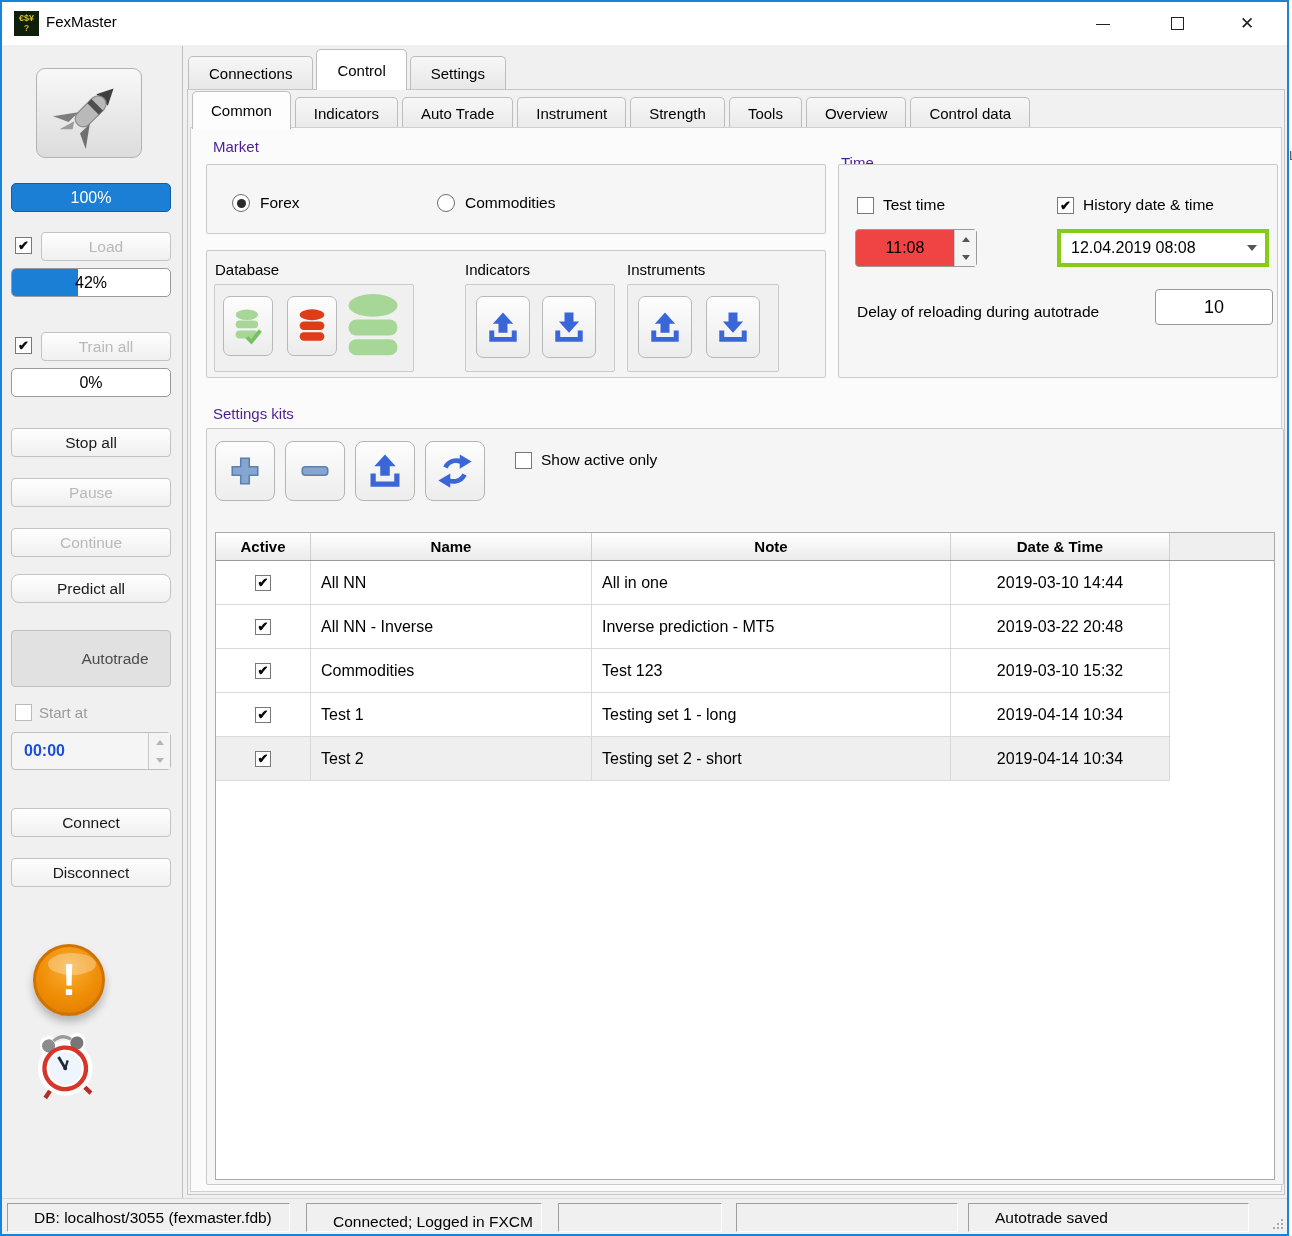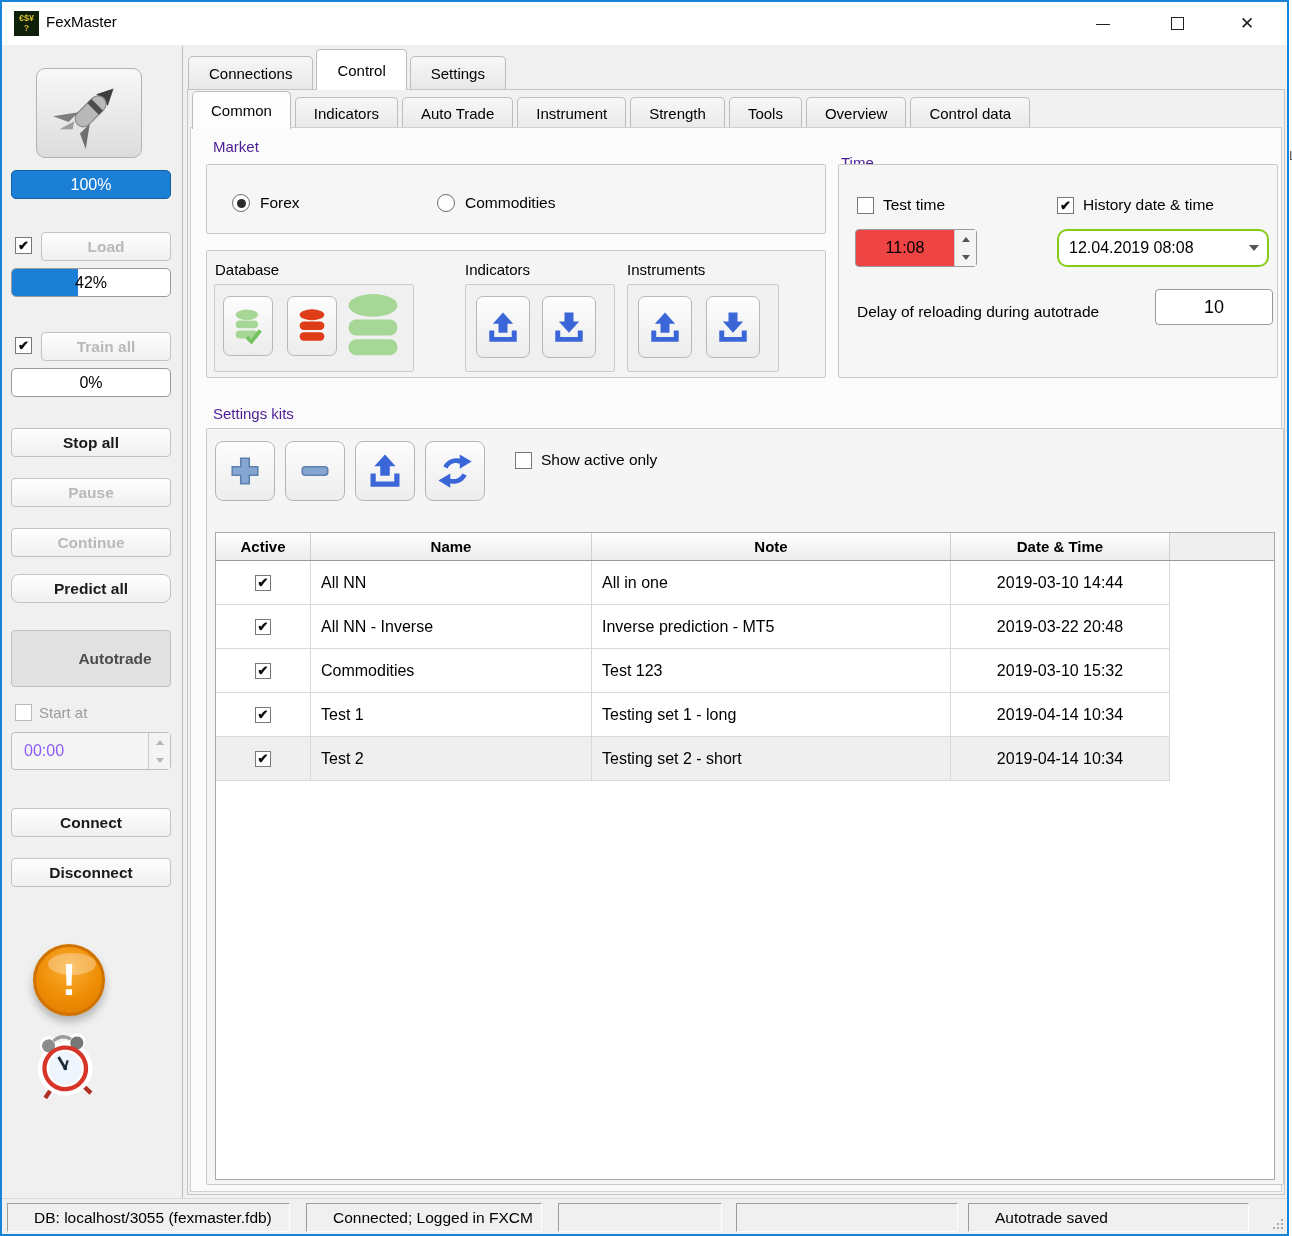--- a/index.html
+++ b/index.html
@@ -31,50 +31,50 @@
   .big-tool { position:absolute; left:34px; top:22px; width:106px; height:90px; border:1px solid #b3b3b3;
               border-radius:9px; background:linear-gradient(#f8f8f8,#dcdcdc);
               display:flex; align-items:center; justify-content:center; }
   .pbar { position:absolute; left:9px; width:160px; height:29px; border:1px solid #9a9a9a; border-radius:5px;
           background:#fff; overflow:hidden; font-size:16px; }
   .pbar .lbl { position:absolute; left:0; top:0; width:100%; height:100%; display:flex; align-items:center;
                justify-content:center; z-index:2; }
   .pbar .fill { position:absolute; left:0; top:0; height:100%; background:#1b7fd6; }
   .pbar.full { background:#1b7fd6; border-color:#135f9f; }
   .pbar.full .lbl { color:#fff; }
-  .p-top { top:124px; }
+  .p-top { top:137px; }
   .p-load { top:222px; }
   .p-load .fill { width:42%; }
   .p-train { top:322px; }
 
   .cb { width:17px; height:17px; border:1px solid #787878; background:#fff; display:inline-flex;
         align-items:center; justify-content:center; font-size:13px; font-weight:bold; color:#0a0a0a; }
   .cb.dim { border-color:#bbb; }
   .side-cb1 { position:absolute; left:13px; top:191px; }
   .side-cb2 { position:absolute; left:13px; top:291px; }
 
   .btn { border:1px solid #c3c3c3; border-radius:4px; background:linear-gradient(#fefefe,#f0f0f0);
          font-size:15.5px; color:#1a1a1a; display:flex; align-items:center; justify-content:center;
          font-family:"Liberation Sans",sans-serif; }
   .btn.disabled { color:#b9b9b9; }
-  .sbtn { position:absolute; left:9px; width:160px; height:29px;font-weight:bold; }
+  .sbtn { position:absolute; left:9px; width:160px; height:29px; }
   .sbtn.narrow { left:39px; width:130px; }
   .b-load { top:186px; } .b-train { top:286px; }
   .b-stop { top:382px; } .b-pause { top:432px; } .b-cont { top:482px; } .b-pred { top:528px;border-radius:8px; }
   .b-auto { top:584px; height:57px; background:#e1e1e1; color:#4c4c4c; border-color:#c0c0c0;padding-left:48px; }
   .b-connect { top:762px; } .b-disc { top:812px; }
 
   .startat { position:absolute; left:13px; top:658px; display:flex; align-items:center; gap:7px;
              font-size:15px; color:#9b9b9b; }
   .spin { position:absolute; border:1px solid #9a9a9a; border-radius:4px; background:#ef4444; display:flex; }
   .spin .val { flex:1; display:flex; align-items:center; padding-left:12px; font-size:16px; }
   .spin .arrows { width:22px; border-left:1px solid #c9c9c9; display:flex; flex-direction:column; }
   .spin .arr { flex:1; display:flex; align-items:center; justify-content:center; background:#f4f4f4; }
   .spin.dis { background:#f5f5f5; border-color:#bdbdbd; }
-  .spin.dis .val { color:#8b5cf6; }
+  .spin.dis .val { color:#1d4ed8;font-weight:bold; }
   .side-time { left:9px; top:686px; width:160px; height:38px; }
   .tri-up { width:0; height:0; border-left:4px solid transparent; border-right:4px solid transparent;
             border-bottom:5px solid #555; }
   .tri-down { width:0; height:0; border-left:4px solid transparent; border-right:4px solid transparent;
               border-top:5px solid #555; }
   .dim .tri-up { border-bottom-color:#b5b5b5; } .dim .tri-down { border-top-color:#b5b5b5; }
 
   .warnicon { position:absolute; left:31px; top:898px; width:72px; height:72px; border-radius:50%;
               background:radial-gradient(circle at 50% 32%, #f8ae33, #ef8d05 55%, #dd7a00);
               border:3px solid #d07200; color:#fff; font-size:44px; font-weight:bold;
@@ -120,22 +120,22 @@
   .iconbtn.sq { width:54px; height:62px; }
   .bigdb { position:absolute; left:126px; top:4px; }
 
   
   .lbl-time { left:650px; top:26px; }
   .box-time { left:647px; top:36px; width:440px; height:214px; }
   .cbrow { position:absolute; display:flex; align-items:center; gap:9px; font-size:15.5px; }
   .cb-test { left:18px; top:31px; } .cb-hist { left:218px; top:31px; }
   .t-spin { left:16px; top:64px; width:122px; height:38px; }
   .t-spin .val { justify-content:center; padding-left:0; }
-  .combo { position:absolute; left:218px; top:64px; width:212px; height:38px; border:2px solid #84cc16;
-           border-radius:10px; background:#fff; display:flex; align-items:center; }
+  .combo { position:absolute; left:218px; top:64px; width:212px; height:38px; border:4px solid #84cc16;
+           border-radius:0; background:#fff; display:flex; align-items:center; }
   .combo .val { flex:1; padding-left:10px; font-size:16px; }
   .combo .dd { width:26px; display:flex; align-items:center; justify-content:center; }
   .combo .dd .tri-down { border-left-width:5px; border-right-width:5px; border-top-width:6px; }
   .delay-lbl { position:absolute; left:18px; top:138px; font-size:15.5px; }
   .delay-box { position:absolute; left:316px; top:124px; width:118px; height:36px; border:1px solid #9a9a9a;
                border-radius:4px; background:#fff; display:flex; align-items:center; justify-content:center;
                font-size:18px; }
 
   
   .lbl-kits { left:22px; top:277px; }
@@ -157,21 +157,21 @@
   .td.c-name, .td.c-note { padding-left:10px; }
   .td.c-date { justify-content:center; }
   .td .cb { width:16px; height:16px; }
   .tr.selected .td { background:#efefef; }
 
   
   .statusbar { position:absolute; left:0; top:1196px; width:100%; height:36px; background:#f0f0f0;
                border-top:1px solid #d9d9d9; }
   .spanel { position:absolute; top:4px; height:29px; border:1px solid; border-color:#9d9d9d #fdfdfd #fdfdfd #9d9d9d;
             background:#f0f0f0; display:flex; align-items:center; padding-left:26px; font-size:15.5px; }
-  .sp1 { left:5px; width:283px; } .sp2 { left:304px; width:236px; } .sp3 { left:556px; width:164px; }
+  .sp1 { left:5px; width:283px; } .sp2 { left:304px; width:236px;align-items:flex-end; } .sp3 { left:556px; width:164px; }
   .sp4 { left:734px; width:222px; } .sp5 { left:966px; width:281px; }
   .grip { position:absolute; right:2px; bottom:3px; }
 
   svg { display:block; }
 </style>
 </head>
 <body>
 
 <div class="window">
 

